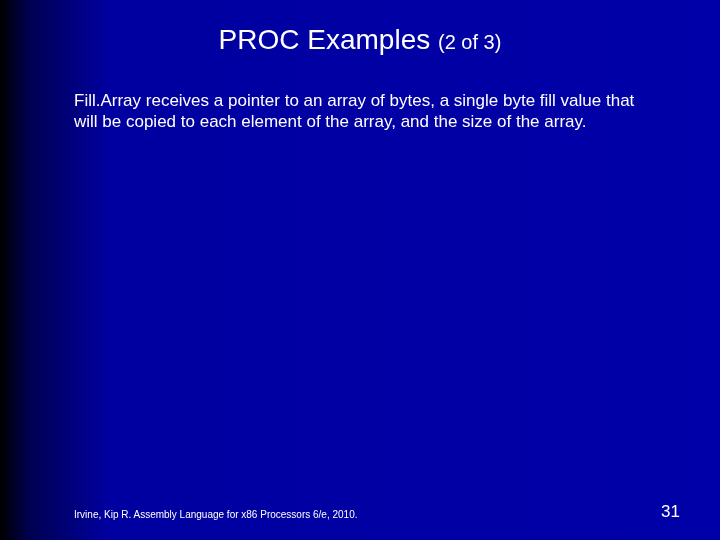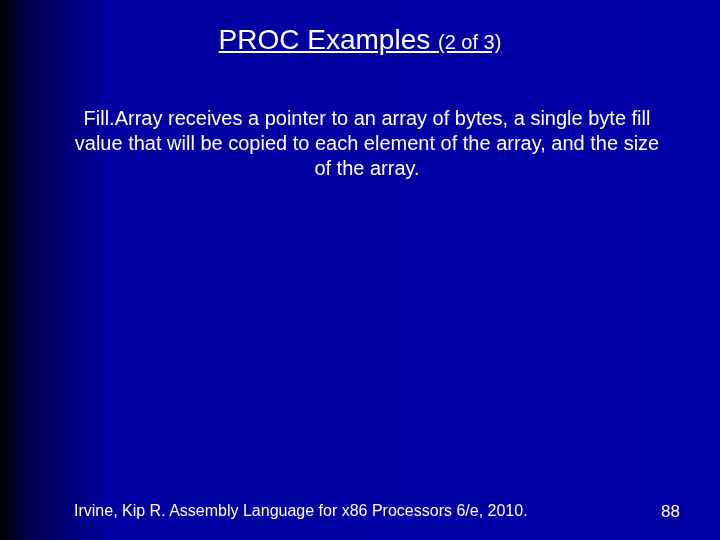--- a/index.html
+++ b/index.html
@@ -20,52 +20,50 @@
   }
   .title {
     position: absolute;
     top: 24px;
     left: 0;
     width: 100%;
     text-align: center;
     color: #ffffff;
     font-size: 28px;
     font-weight: normal;
-    text-decoration: underline;
   }
   .title-sub {
     font-size: 20px;
   }
   .desc {
     position: absolute;
-    top: 106px;
+    top: 90px;
     left: 74px;
     right: 60px;
     color: #ffffff;
-    font-size: 20px;
+    font-size: 17px;
     line-height: 1.25;
-    text-align: center;
   }
   .code {
     position: absolute;
     top: 194px;
     left: 130px;
     color: #ffffff;
     font-family: "Courier New", Courier, monospace;
     font-size: 16.5px;
     font-weight: bold;
     line-height: 1.22;
     white-space: pre;
   }
   .footer {
     position: absolute;
     bottom: 20px;
     left: 74px;
     color: #ffffff;
-    font-size: 16px;
+    font-size: 10px;
   }
   .pagenum {
     position: absolute;
     bottom: 18px;
     right: 40px;
     color: #ffffff;
     font-size: 17px;
   }
 </style>
 </head>
@@ -77,15 +75,15 @@
     <span>PROC Examples</span>
     <span> </span>
     <span class="title-sub">(2 of 3)</span>
   </div>
 
   <div class="desc">Fill.Array receives a pointer to an array of bytes, a single byte fill value that will be copied to each element of the array, and the size of the array.</div>
 
 
   <div class="footer">Irvine, Kip R. Assembly Language for x86 Processors 6/e, 2010.</div>
 
-  <div class="pagenum">88</div>
+  <div class="pagenum">31</div>
 
 </div>
 
 </body></html>

